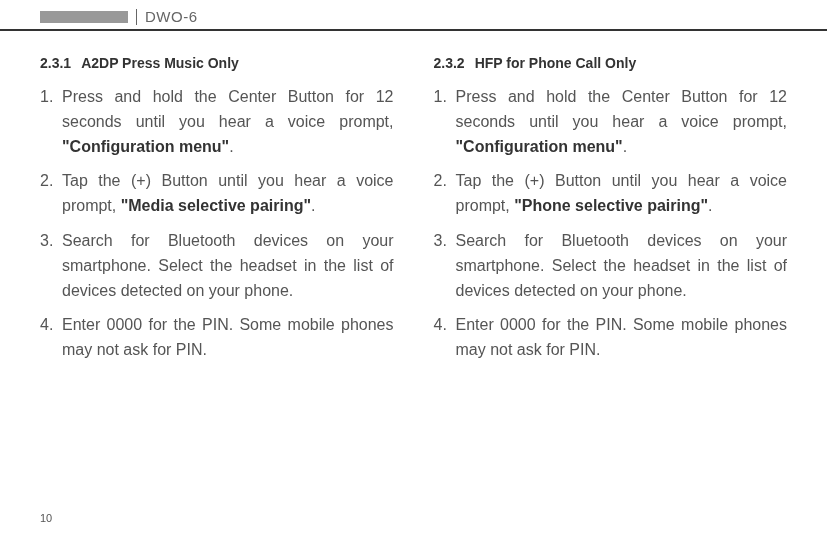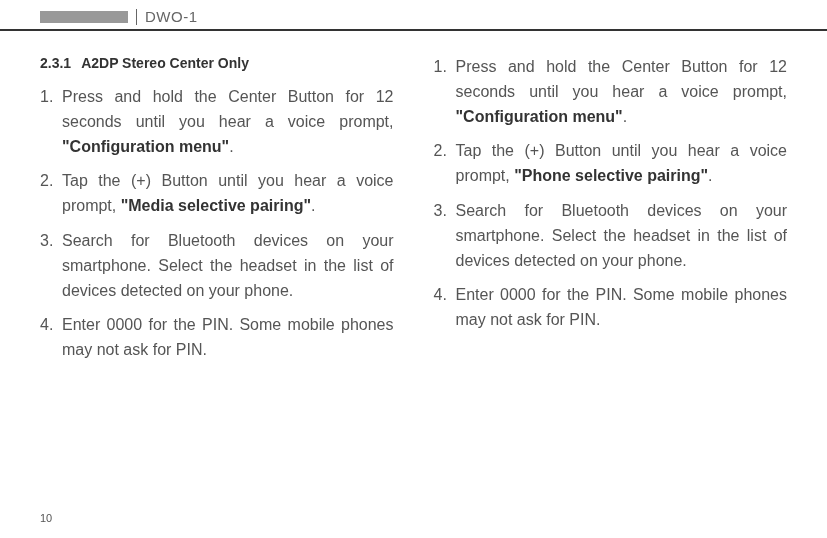--- a/index.html
+++ b/index.html
@@ -82,46 +82,49 @@
       color: #555;
       margin-top: 30px;
     }
   </style>
 </head>
 <body>
 
 <div class="header">
   <div class="header-bar"></div>
   <div class="header-divider"></div>
-  <div class="header-title">DWO-1</div>
+  <div class="header-title">DWO-6</div>
 </div>
 
 <div class="content">
 
   <div class="column">
     <div class="section-heading">
-      <span class="num">2.3.1</span><span>A2DP Stereo Center Only</span>
+      <span class="num">2.3.1</span><span>A2DP Press Music Only</span>
     </div>
     <ol class="steps">
       <li>
         <span>Press and hold the Center Button for 12 seconds until you hear a voice prompt, </span><span class="bold">"Configuration menu"</span><span>.</span>
       </li>
       <li>
         <span>Tap the (+) Button until you hear a voice prompt, </span><span class="bold">"Media selective pairing"</span><span>.</span>
       </li>
       <li>
         <span>Search for Bluetooth devices on your smartphone. Select the headset in the list of devices detected on your phone.</span><span class="bold"></span><span></span>
       </li>
       <li>
         <span>Enter 0000 for the PIN. Some mobile phones may not ask for PIN.</span><span class="bold"></span><span></span>
       </li>
     </ol>
   </div>
 
   <div class="column">
+    <div class="section-heading">
+      <span class="num">2.3.2</span><span>HFP for Phone Call Only</span>
+    </div>
     <ol class="steps">
       <li>
         <span>Press and hold the Center Button for 12 seconds until you hear a voice prompt, </span><span class="bold">"Configuration menu"</span><span>.</span>
       </li>
       <li>
         <span>Tap the (+) Button until you hear a voice prompt, </span><span class="bold">"Phone selective pairing"</span><span>.</span>
       </li>
       <li>
         <span>Search for Bluetooth devices on your smartphone. Select the headset in the list of devices detected on your phone.</span><span class="bold"></span><span></span>
       </li>

